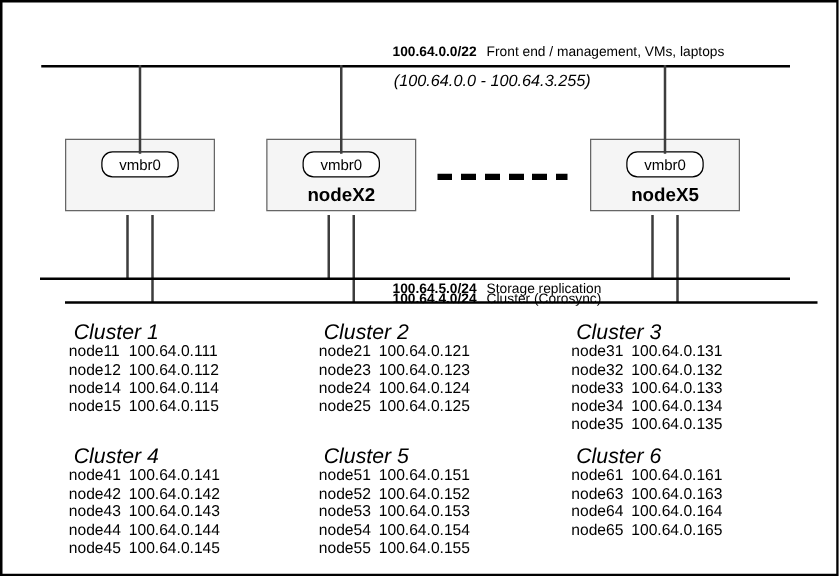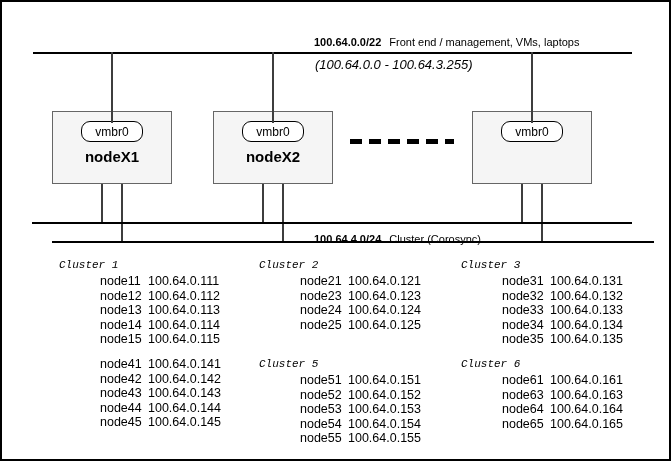--- a/index.html
+++ b/index.html
@@ -15,104 +15,107 @@
     position:absolute;height:5px;
     background:repeating-linear-gradient(90deg,#000 0 12px,transparent 12px 19px);
   }
   
   .netlabel{position:absolute;font-size:11px;line-height:15px;white-space:nowrap;}
   .netlabel .cidr{font-weight:bold;}
   .netlabel .desc{margin-left:8px;}
   .rangelabel{position:absolute;font-size:13px;line-height:15px;font-style:italic;white-space:nowrap;}
   
   .node-box{
-    position:absolute;top:109px;width:120px;height:73px;box-sizing:border-box;
+    position:absolute;top:109px;width:120px;height:58px;box-sizing:border-box;
     background:#f5f5f5;border:1px solid #666;text-align:center;z-index:2;
   }
   .bridge-pill{
     position:relative;display:block;width:62px;height:21px;line-height:20px;
     margin:9px auto 0;background:#fff;border:1.5px solid #000;border-radius:9px;
     font-size:12px;box-sizing:border-box;z-index:4;
   }
   .node-title{margin-top:6px;font-size:15px;font-weight:bold;line-height:18px;}
   .mgmt-drop{z-index:3;}
   
   .cluster-block{position:absolute;width:190px;}
-  .cluster-title{font-style:italic;font-size:11px;line-height:15px;padding-left:4px;margin-bottom:1px;font-family:Liberation Mono, monospace;}
-  .crow{font-size:12.5px;line-height:14.5px;white-space:nowrap;margin-left:45px;}
+  .cluster-title{font-style:italic;font-size:17px;line-height:15px;padding-left:4px;margin-bottom:1px;}
+  .crow{font-size:12.5px;line-height:14.5px;white-space:nowrap;}
   .crow .cname{display:inline-block;width:48px;}
 </style>
 </head>
 <body>
 
 <div class="canvas">
 
   <div class="hbus" style="left:31px;top:50px;width:599px;"></div>
   <div class="netlabel" style="left:312px;top:33px;">
     <span class="cidr">100.64.0.0/22</span><span class="desc">Front end / management, VMs, laptops</span>
   </div>
   <div class="rangelabel" style="left:313px;top:55px;">(100.64.0.0 - 100.64.3.255)</div>
 
   <div class="vdrop mgmt-drop" style="left:109.25px;top:50px;height:71px;"></div>
   <div class="vdrop mgmt-drop" style="left:270.25px;top:50px;height:71px;"></div>
   <div class="vdrop mgmt-drop" style="left:529.25px;top:50px;height:71px;"></div>
 
   <div class="node-box" style="left:50px;">
     <span class="bridge-pill">vmbr0</span>
-    <div class="node-title">nodeX1</div>
   </div>
   <div class="node-box" style="left:211px;">
     <span class="bridge-pill">vmbr0</span>
     <div class="node-title">nodeX2</div>
   </div>
   <div class="node-box" style="left:470px;">
     <span class="bridge-pill">vmbr0</span>
+    <div class="node-title">nodeX5</div>
   </div>
 
   <div class="dashes" style="left:348px;top:137px;width:104px;"></div>
 
   <div class="vdrop" style="left:99.25px;top:170px;height:51px;"></div>
   <div class="vdrop" style="left:119.25px;top:170px;height:70px;"></div>
   <div class="vdrop" style="left:260.25px;top:170px;height:51px;"></div>
   <div class="vdrop" style="left:280.25px;top:170px;height:70px;"></div>
   <div class="vdrop" style="left:519.25px;top:170px;height:51px;"></div>
   <div class="vdrop" style="left:539.25px;top:170px;height:70px;"></div>
 
   <div class="hbus" style="left:30px;top:220px;width:600px;"></div>
   <div class="netlabel" style="left:312px;top:202px;margin-top:28px;">
     <span class="cidr">100.64.4.0/24</span><span class="desc">Cluster (Corosync)</span>
   </div>
 
   <div class="hbus" style="left:50px;top:239px;width:602px;"></div>
+  <div class="netlabel" style="left:312px;top:222px;">
+    <span class="cidr">100.64.5.0/24</span><span class="desc">Storage replication</span>
+  </div>
 
   <div id="clusters-layer">
       <div class="cluster-block" style="left: 53px; top: 256px;">
         <div class="cluster-title">Cluster 1</div>
         <div class="crow"><span class="cname">node11</span><span class="cip">100.64.0.111</span></div>
         <div class="crow"><span class="cname">node12</span><span class="cip">100.64.0.112</span></div>
-        <div class="crow"><span class="cname">node13</span><span class="cip">100.64.0.113</span></div>
         <div class="crow"><span class="cname">node14</span><span class="cip">100.64.0.114</span></div>
         <div class="crow"><span class="cname">node15</span><span class="cip">100.64.0.115</span></div>
       </div>
       <div class="cluster-block" style="left: 253px; top: 256px;">
         <div class="cluster-title">Cluster 2</div>
         <div class="crow"><span class="cname">node21</span><span class="cip">100.64.0.121</span></div>
         <div class="crow"><span class="cname">node23</span><span class="cip">100.64.0.123</span></div>
         <div class="crow"><span class="cname">node24</span><span class="cip">100.64.0.124</span></div>
         <div class="crow"><span class="cname">node25</span><span class="cip">100.64.0.125</span></div>
       </div>
       <div class="cluster-block" style="left: 455px; top: 256px;">
         <div class="cluster-title">Cluster 3</div>
         <div class="crow"><span class="cname">node31</span><span class="cip">100.64.0.131</span></div>
         <div class="crow"><span class="cname">node32</span><span class="cip">100.64.0.132</span></div>
         <div class="crow"><span class="cname">node33</span><span class="cip">100.64.0.133</span></div>
         <div class="crow"><span class="cname">node34</span><span class="cip">100.64.0.134</span></div>
         <div class="crow"><span class="cname">node35</span><span class="cip">100.64.0.135</span></div>
       </div>
       <div class="cluster-block" style="left: 53px; top: 355px;">
+        <div class="cluster-title">Cluster 4</div>
         <div class="crow"><span class="cname">node41</span><span class="cip">100.64.0.141</span></div>
         <div class="crow"><span class="cname">node42</span><span class="cip">100.64.0.142</span></div>
         <div class="crow"><span class="cname">node43</span><span class="cip">100.64.0.143</span></div>
         <div class="crow"><span class="cname">node44</span><span class="cip">100.64.0.144</span></div>
         <div class="crow"><span class="cname">node45</span><span class="cip">100.64.0.145</span></div>
       </div>
       <div class="cluster-block" style="left: 253px; top: 355px;">
         <div class="cluster-title">Cluster 5</div>
         <div class="crow"><span class="cname">node51</span><span class="cip">100.64.0.151</span></div>
         <div class="crow"><span class="cname">node52</span><span class="cip">100.64.0.152</span></div>

